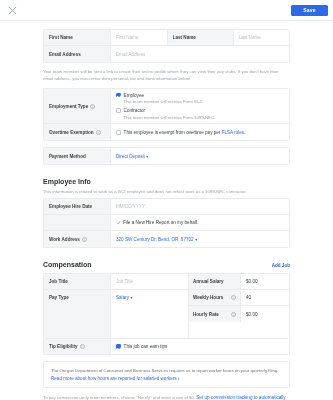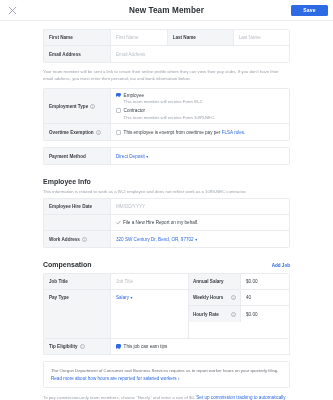--- a/index.html
+++ b/index.html
@@ -231,21 +231,20 @@
 </style>
 </head>
 <body>
 
 <div class="topbar">
   <div class="close-btn">
     <svg width="9" height="9" viewBox="0 0 10 10" aria-hidden="true">
       <path d="M1 1 L9 9 M9 1 L1 9" stroke="#9aa0a8" stroke-width="1" fill="none"></path>
     </svg>
   </div>
-  <div class="topbar-title">New Team Member</div>
   <div class="save-btn">Save</div>
 </div>
 
 <div class="page">
 
   <div class="card">
     <div class="row">
       <div class="lbl">First Name</div>
       <div class="val">
         <span class="ph">First Name</span>

